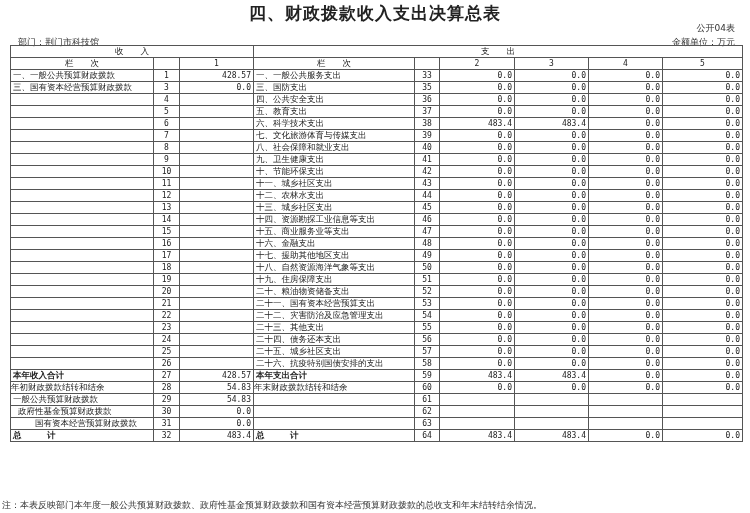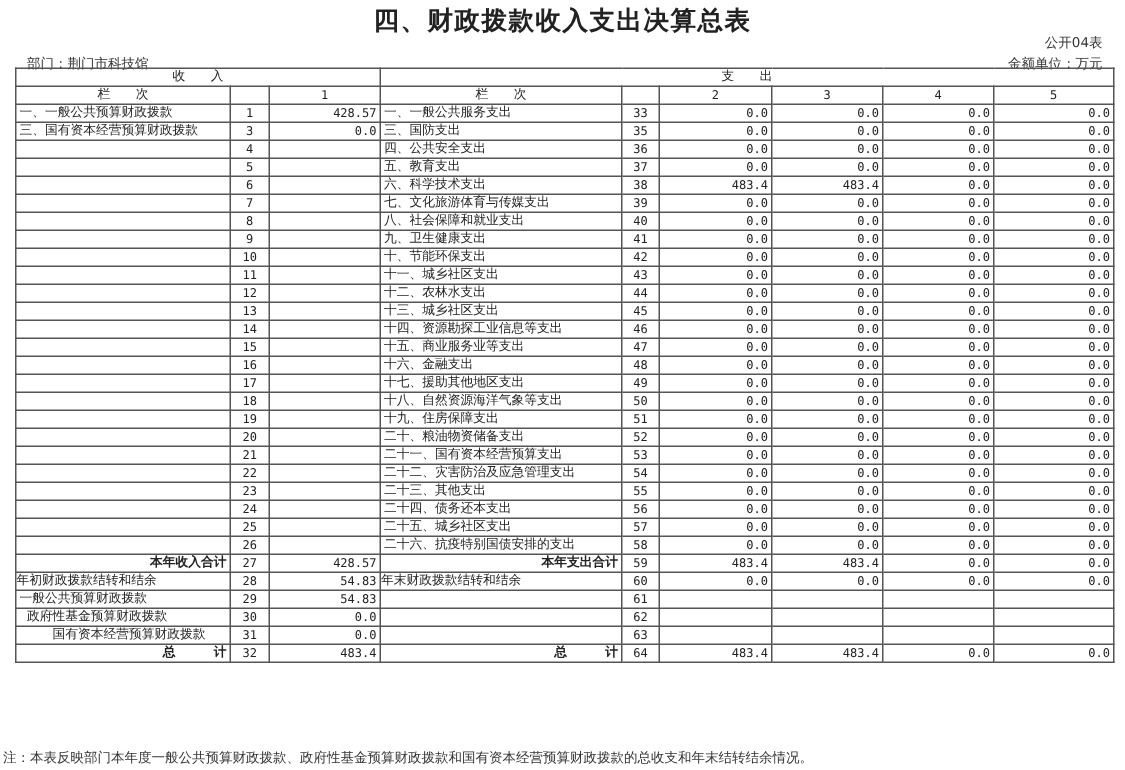--- a/index.html
+++ b/index.html
@@ -9,21 +9,21 @@
            font-size: 17px; font-weight: bold; letter-spacing: 1px; color: #222; }
   .meta-right { position: absolute; right: 15px; font-size: 9px; color: #333; }
   .dept { position: absolute; left: 18px; top: 36px; font-size: 9px; color: #333; }
   table.main { position: absolute; left: 10px; top: 45px; border-collapse: collapse;
                table-layout: fixed; font-size: 8.5px; }
   table.main td { border: 1px solid #555; padding: 0 2px; height: 11px; line-height: 11px;
                   white-space: nowrap; overflow: hidden; }
   td.c { text-align: center; }
   td.r { text-align: right; font-family: "DejaVu Sans Mono", "Liberation Mono", monospace; font-size: 8px; }
   td.rownum { text-align: center; font-family: "DejaVu Sans Mono", "Liberation Mono", monospace; font-size: 8px; }
-  td.b { font-weight: bold; text-align: right; }
+  td.b { font-weight: bold; text-align: left; }
   td.ind { padding-left: 10px; }
   tr.hdr2 td { height: 36px; line-height: 12px; }
   .note { position: absolute; left: 2px; top: 499px; font-size: 9px; color: #333; }
 </style>
 </head>
 <body>
 
 <div class="title">四、财政拨款收入支出决算总表</div>
 <div class="meta-right" style="top:22px;">公开04表</div>
 <div class="dept">部门：荆门市科技馆</div>

